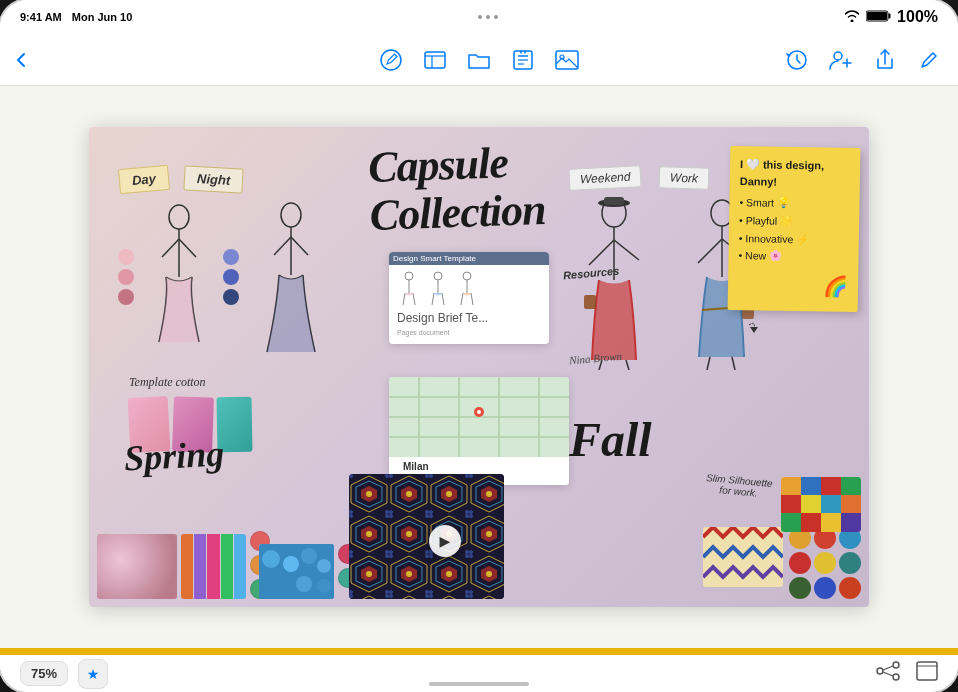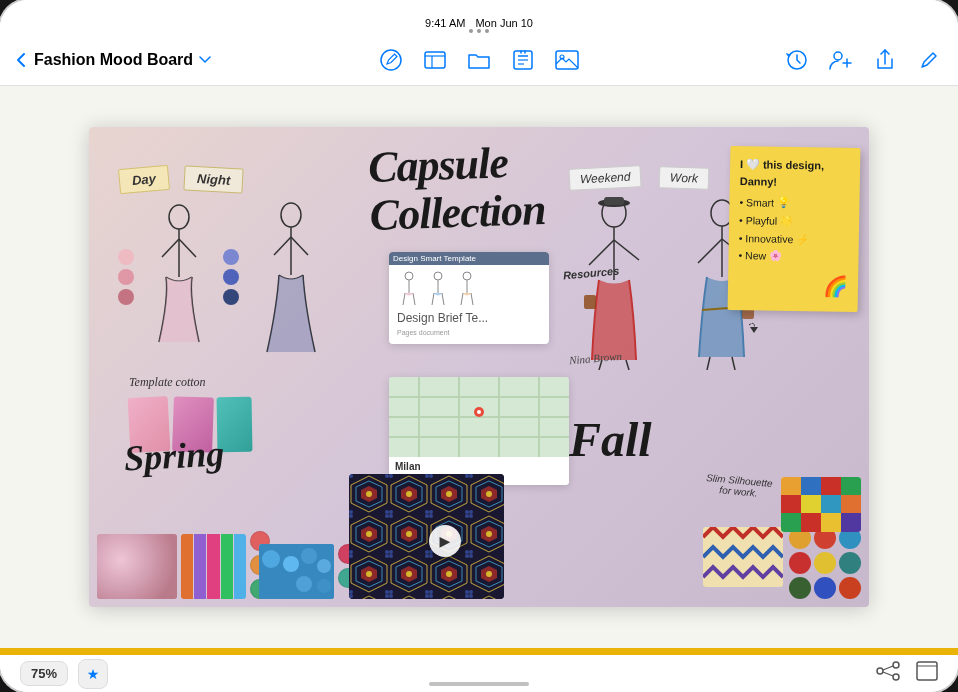--- a/index.html
+++ b/index.html
@@ -38,24 +38,23 @@
 
     
     .status-bar {
       height: 28px;
       background: #fff;
       display: flex;
       align-items: center;
       justify-content: space-between;
       padding: 17px 20px;
       font-size: 11px;
-      font-weight: 400;
+      font-weight: 700;
       color: #000;
       flex-shrink: 0;
-      flex-direction: column;
     }
     .status-left { display: flex; align-items: center; gap: 4px; }
     .status-center { display: flex; gap: 4px; }
     .status-dot { width: 4px; height: 4px; background: #999; border-radius: 50%; }
     .status-right { display: flex; align-items: center; gap: 6px; font-size: 16px; }
 
     
     .toolbar {
       height: 52px;
       background: #fff;
@@ -285,21 +284,21 @@
       box-shadow: 0 2px 8px rgba(0,0,0,0.15);
       overflow: hidden;
     }
     .map-visual {
       width: 100%;
       height: 80px;
       background: linear-gradient(135deg, #d4e8d0 0%, #c8dfc4 50%, #b8d4b0 100%);
       position: relative;
     }
     .map-label {
-      padding: 4px 6px;
+      padding: 4px 14px;
       font-size: 9px;
       color: #333;
       background: #fff;
     }
 
     
     .play-btn {
       position: absolute;
       bottom: 50px;
       left: 340px;
@@ -514,26 +513,20 @@
         </span>
         <span>100%</span>
       </div>
     </div>
 
     <div class="toolbar">
       <div class="toolbar-left">
         <div class="back-btn">
           <svg width="10" height="16" viewBox="0 0 10 16">
               <path d="M8 2L2 8l6 6" stroke="#007aff" stroke-width="2" fill="none" stroke-linecap="round" stroke-linejoin="round"></path>
-            </svg>
-        </div>
-        <div class="doc-title">
-          <span>Fashion Mood Board</span>
-          <svg width="12" height="8" viewBox="0 0 12 8" style="margin-left:2px;">
-              <path d="M1 1l5 5 5-5" stroke="#007aff" stroke-width="1.5" fill="none" stroke-linecap="round"></path>
             </svg>
         </div>
       </div>
       <div class="toolbar-center">
 
         <div class="toolbar-icon">
           <svg width="24" height="24" viewBox="0 0 24 24" fill="none">
             <circle cx="12" cy="12" r="10" stroke="#007aff" stroke-width="1.5"></circle>
             <path d="M8 16l1.5-4 6-6 2.5 2.5-6 6-4 1.5z" stroke="#007aff" stroke-width="1.2" fill="none"></path>
           </svg>

